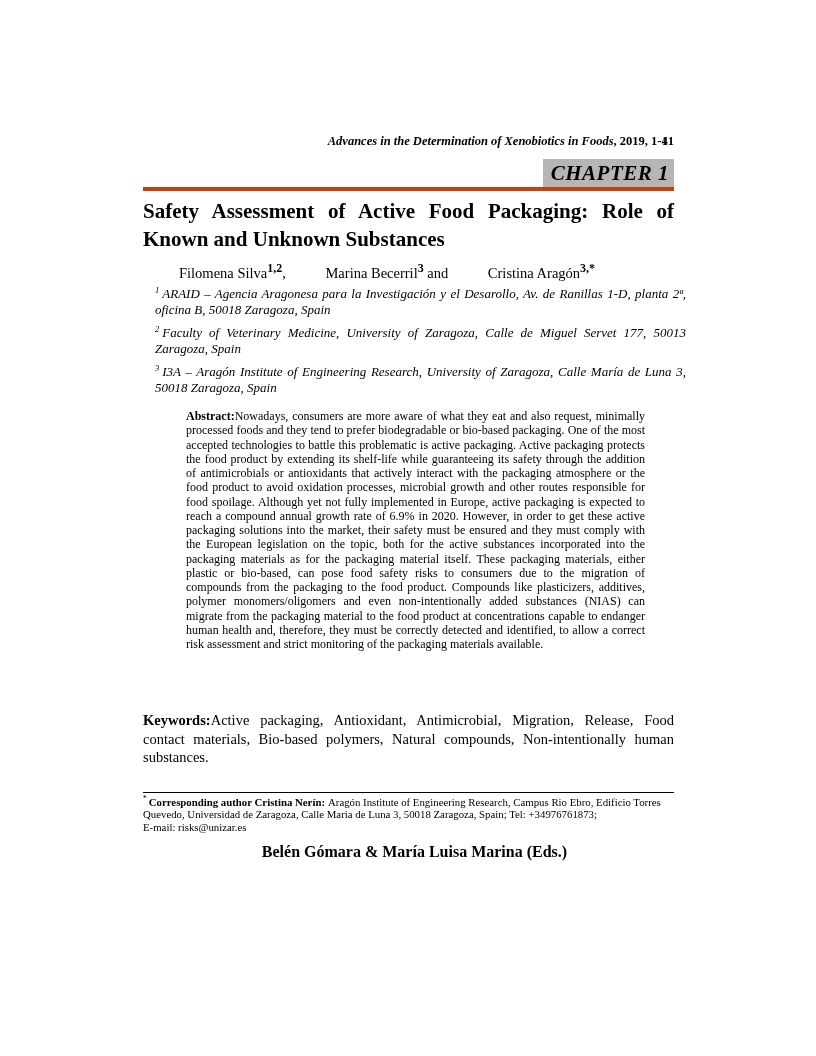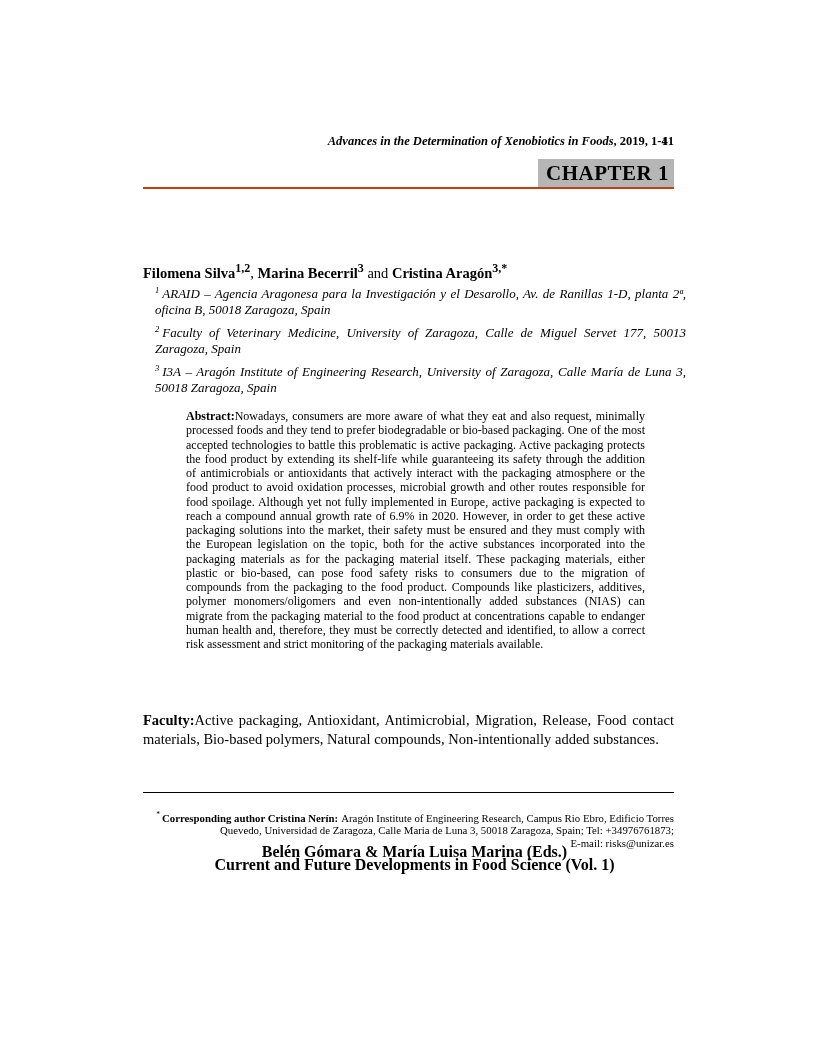--- a/index.html
+++ b/index.html
@@ -41,24 +41,25 @@
     top: 0;
     font-style: normal;
   }
   
   .chapter-row {
     position: absolute;
     top: 155px;
     left: 0;
     width: 100%;
     height: 32px;
-    border-bottom: 2px solid #c2410c;
+    border-bottom: 4px solid #c2410c;
     display: flex;
     justify-content: flex-end;
     align-items: flex-end;
+    font-style: italic;
   }
   .chapter-badge {
     background: #b6b6b6;
     font-weight: bold;
     font-size: 21px;
     line-height: 25px;
     padding: 2px 5px 1px 8px;
     letter-spacing: 0.5px;
   }
   
@@ -74,21 +75,21 @@
   }
   
   .authors {
     position: absolute;
     top: 259px;
     left: 0;
     width: 100%;
     font-size: 14.5px;
     line-height: 18px;
   }
-  .authors .author-name { font-weight: bold; }
+  .authors .author-name { font-weight: normal; margin-left: 36px; }
   .authors sup { font-size: 12px; font-weight: bold; }
   .authors .sep { font-weight: normal; }
   
   .affiliations {
     position: absolute;
     top: 283px;
     left: 12px;
     width: 100%;
   }
   .affiliation {
@@ -120,24 +121,24 @@
     line-height: 18.6px;
     text-align: justify;
   }
   
   .footnote {
     position: absolute;
     top: 792px;
     left: 0;
     width: 100%;
     border-top: 1px solid #000000;
-    padding-top: 16px;
+    padding-top: 0;
     font-size: 10.8px;
     line-height: 12.7px;
-    text-align: right;
+    text-align: left;
   }
   .footnote sup { font-size: 7.5px; margin-right: 2px; }
   .footnote .fn-label { font-weight: bold; margin-right: 3px; }
   
   .publisher {
     position: absolute;
     top: 846px;
     left: 6px;
     width: 100%;
     text-align: center;
@@ -154,43 +155,43 @@
 
     <div class="running-header">
       <span class="journal">Advances in the Determination of Xenobiotics in Foods</span><span>, 2019, 1-41</span>
       <span class="pageno">1</span>
     </div>
 
     <div class="chapter-row">
       <span class="chapter-badge">CHAPTER 1</span>
     </div>
 
+    <h1 class="title" style="margin:0;">Safety Assessment of Active Food Packaging: Role of Known and Unknown Substances</h1>
 
     <div class="authors">
       <span class="author-name">Filomena Silva</span><sup>1,2</sup><span class="sep">, </span><span class="author-name">Marina Becerril</span><sup>3</sup><span class="sep"> and </span><span class="author-name">Cristina Aragón</span><sup>3,*</sup>
     </div>
 
     <div class="affiliations">
       <p class="affiliation"><sup>1</sup><span>ARAID – Agencia Aragonesa para la Investigación y el Desarollo, Av. de Ranillas 1-D, planta 2ª, oficina B, 50018 Zaragoza, Spain</span></p>
       <p class="affiliation"><sup>2</sup><span>Faculty of Veterinary Medicine, University of Zaragoza, Calle de Miguel Servet 177, 50013 Zaragoza, Spain</span></p>
       <p class="affiliation"><sup>3</sup><span>I3A – Aragón Institute of Engineering Research, University of Zaragoza, Calle María de Luna 3, 50018 Zaragoza, Spain</span></p>
     </div>
 
     <div class="abstract">
       <span class="inline-label">Abstract:</span><span>Nowadays, consumers are more aware of what they eat and also request, minimally processed foods and they tend to prefer biodegradable or bio-based packaging. One of the most accepted technologies to battle this problematic is active packaging. Active packaging protects the food product by extending its shelf-life while guaranteeing its safety through the addition of antimicrobials or antioxidants that actively interact with the packaging atmosphere or the food product to avoid oxidation processes, microbial growth and other routes responsible for food spoilage. Although yet not fully implemented in Europe, active packaging is expected to reach a compound annual growth rate of 6.9% in 2020. However, in order to get these active packaging solutions into the market, their safety must be ensured and they must comply with the European legislation on the topic, both for the active substances incorporated into the packaging materials as for the packaging material itself. These packaging materials, either plastic or bio-based, can pose food safety risks to consumers due to the migration of compounds from the packaging to the food product. Compounds like plasticizers, additives, polymer monomers/oligomers and even non-intentionally added substances (NIAS) can migrate from the packaging material to the food product at concentrations capable to endanger human health and, therefore, they must be correctly detected and identified, to allow a correct risk assessment and strict monitoring of the packaging materials available.</span>
     </div>
 
     <div class="keywords">
-      <span class="inline-label">Faculty:</span><span>Active packaging, Antioxidant, Antimicrobial, Migration, Release, Food contact materials, Bio-based polymers, Natural compounds, Non-intentionally added substances.</span>
+      <span class="inline-label">Keywords:</span><span>Active packaging, Antioxidant, Antimicrobial, Migration, Release, Food contact materials, Bio-based polymers, Natural compounds, Non-intentionally human substances.</span>
     </div>
 
     <div class="footnote">
       <div><sup>*</sup><span class="fn-label">Corresponding author Cristina Nerín:</span><span>Aragón Institute of Engineering Research, Campus Rio Ebro, Edificio Torres Quevedo, Universidad de Zaragoza, Calle Maria de Luna 3, 50018 Zaragoza, Spain; Tel: +34976761873;</span></div>
       <div>E-mail: risks@unizar.es</div>
     </div>
 
     <div class="publisher">
       <div>Belén Gómara &amp; María Luisa Marina (Eds.)</div>
-      <div>Current and Future Developments in Food Science (Vol. 1)</div>
     </div>
 
   </div>
 </div>
 
 </body></html>

